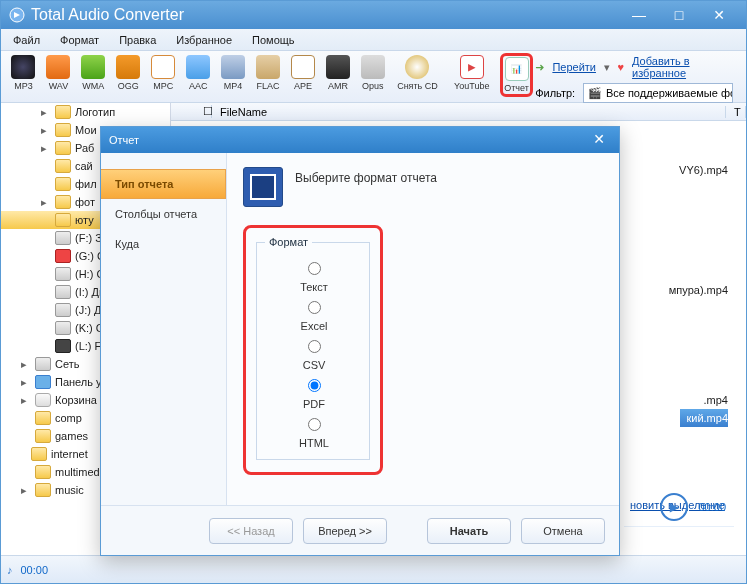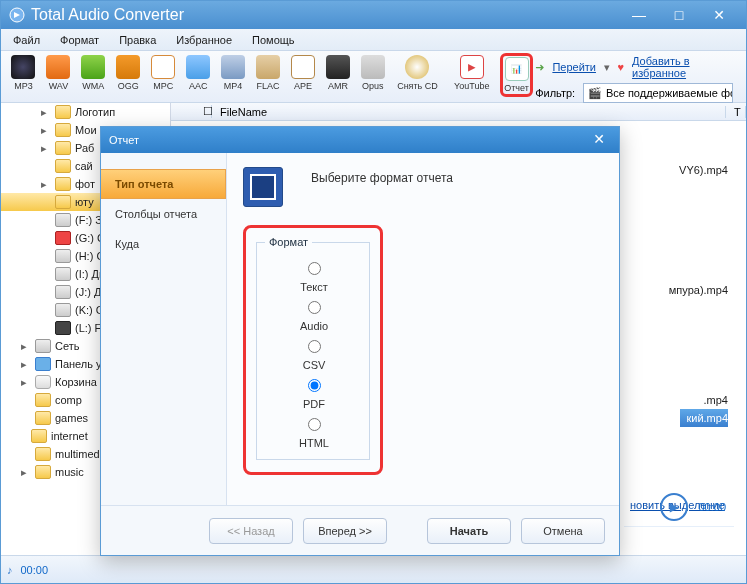--- a/index.html
+++ b/index.html
@@ -58,21 +58,21 @@
 
 .dialog { position: absolute; left: 100px; top: 126px; width: 520px; height: 430px; background: #e9f0f9; border: 1px solid #5a9bd5; box-shadow: 0 6px 20px rgba(0,0,0,.25); z-index: 50; display: flex; flex-direction: column; }
 .dialog .dlg-title { height: 26px; background: linear-gradient(#4b9be0,#2f7fc9); color: #fff; display: flex; align-items: center; padding: 0 8px; font-size: 12px; }
 .dialog .dlg-title .sp { flex: 1; }
 .dialog .dlg-title .close { width: 24px; height: 18px; text-align: center; font-size: 14px; }
 .dialog .dlg-body { flex: 1; display: flex; background: #fafcfe; }
 .dlg-nav { width: 126px; background: #f4f8fc; border-right: 1px solid #d7e2f0; padding-top: 16px; }
 .dlg-nav .step { height: 30px; display: flex; align-items: center; padding-left: 14px; color: #333; font-size: 11px; }
 .dlg-nav .step.active { background: linear-gradient(#ffd07a,#f7a93a); color: #7a4a00; font-weight: bold; border: 1px solid #e9a24a; border-left: none; }
 .dlg-main { flex: 1; padding: 14px 16px; position: relative; }
-.dlg-main .hdr { display: flex; align-items: flex-start; gap: 28px; margin-bottom: 18px; }
+.dlg-main .hdr { display: flex; align-items: flex-start; gap: 12px; margin-bottom: 18px; }
 .dlg-main .hdr .big-ico { width: 40px; height: 40px; background: #2e5db0; border: 1px solid #234a8a; border-radius: 3px; display:flex; align-items:center; justify-content:center; }
 .dlg-main .hdr .big-ico .floppy { width: 26px; height: 26px; background: #1b3f82; border: 2px solid #fff; position: relative; }
 .dlg-main .hdr .txt { font-size: 12px; color: #333; padding-top: 4px; }
 .format-box { border: 3px solid #e33; border-radius: 8px; width: 140px; padding: 8px 10px 12px 10px; }
 .format-box fieldset { border: 1px solid #c9d8ea; padding: 6px 8px 10px 8px; }
 .format-box legend { color: #234; padding: 0 4px; }
 .radio-row { display: flex; align-items: center; gap: 6px; margin: 8px 0 0 2px; color: #333; font-size: 11px; flex-direction: column; }
 .radio-row input { margin: 0; }
 .dlg-footer { height: 50px; border-top: 1px solid #d7e2f0; background: #f4f8fc; display: flex; align-items: center; justify-content: flex-end; gap: 10px; padding: 0 14px; }
 .dlg-btn { min-width: 84px; height: 26px; border: 1px solid #b6c5da; background: linear-gradient(#fefefe,#e9f0f9); border-radius: 4px; color: #333; font-size: 11px; display:flex; align-items:center; justify-content:center; }
@@ -224,20 +224,25 @@
             <span class="arrow">▸</span>
             <span class="fico folder-ico"></span>
             <span>Раб</span>
           </div>
           <div class="tree-row">
             <span class="arrow"></span>
             <span class="fico folder-ico"></span>
             <span>сай</span>
           </div>
           <div class="tree-row">
+            <span class="arrow"></span>
+            <span class="fico folder-ico"></span>
+            <span>фил</span>
+          </div>
+          <div class="tree-row">
             <span class="arrow">▸</span>
             <span class="fico folder-ico"></span>
             <span>фот</span>
           </div>
           <div class="tree-row sel">
             <span class="arrow"></span>
             <span class="fico folder-ico"></span>
             <span>юту</span>
           </div>
           <div class="tree-row">
@@ -381,21 +386,21 @@
       <div class="format-box">
         <fieldset>
           <legend>Формат</legend>
           <div id="format-radios">
               <label class="radio-row">
                 <input type="radio" name="fmt" style="">
                 <span>Текст</span>
               </label>
               <label class="radio-row">
                 <input type="radio" name="fmt" style="">
-                <span>Audio</span>
+                <span>Excel</span>
               </label>
               <label class="radio-row">
                 <input type="radio" name="fmt" style="">
                 <span>CSV</span>
               </label>
               <label class="radio-row">
                 <input type="radio" name="fmt" checked="" style="">
                 <span>PDF</span>
               </label>
               <label class="radio-row">

